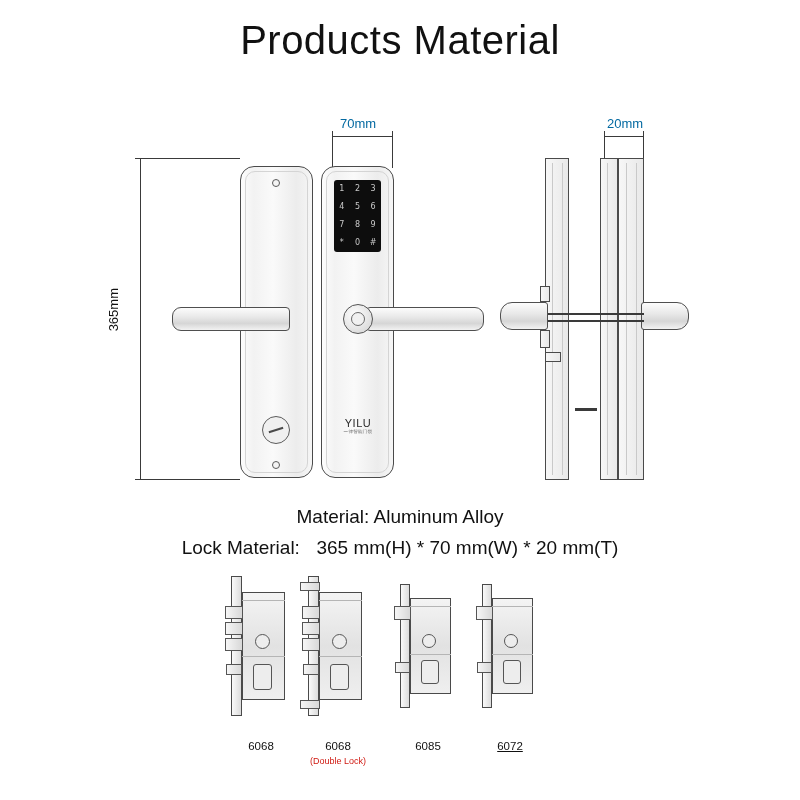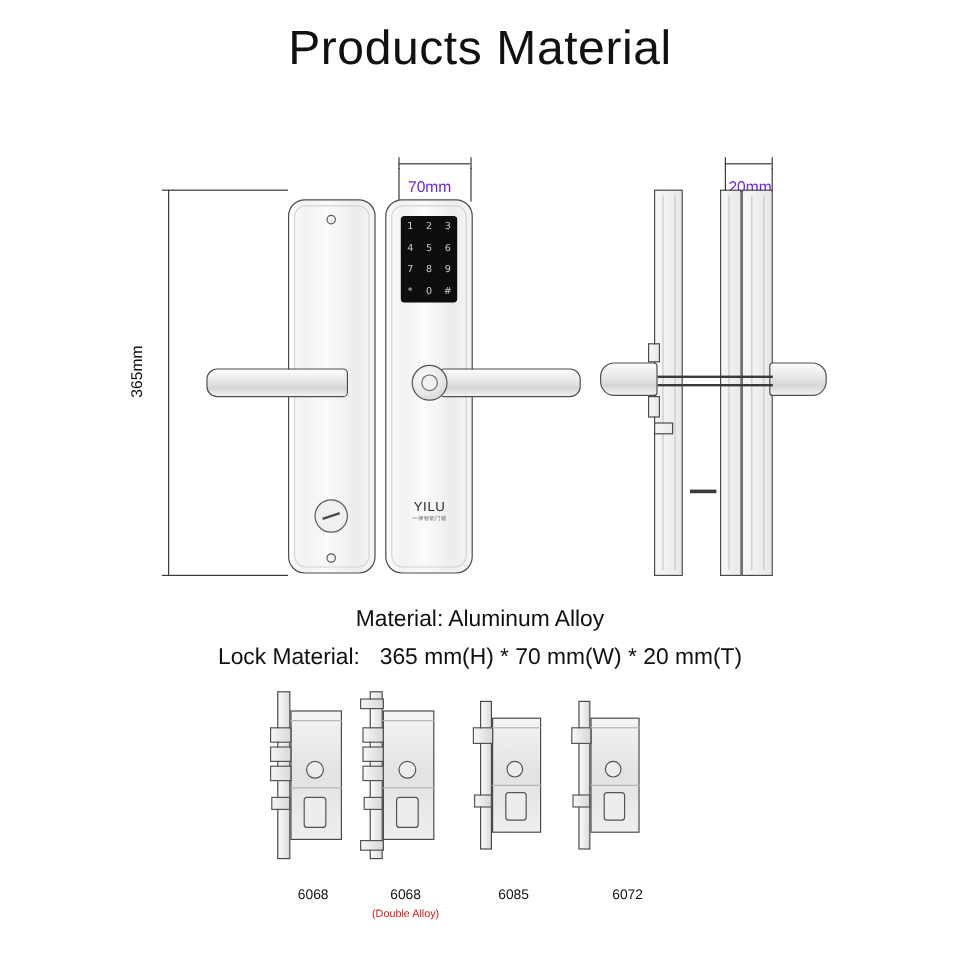--- a/index.html
+++ b/index.html
@@ -33,23 +33,22 @@
   .ln {
     position: absolute;
     background: #3a3a3a;
   }
   .hline { height: 1px; }
   .vline { width: 1px; }
 
   .lbl {
     position: absolute;
     font-size: 13px;
-    color: #6d28d9;
+    color: #0369a1;
     white-space: nowrap;
-    margin-top: 32px;
   }
 
   
   .vlabel {
     position: absolute;
     font-size: 13px;
     color: #111;
     writing-mode: vertical-rl;
     transform: rotate(180deg);
     white-space: nowrap;
@@ -340,21 +339,21 @@
   <div class="bolt" style="left:-6px; top:30px; width:18px; height:13px;"></div>
   <div class="bolt" style="left:-6px; top:46px; width:18px; height:13px;"></div>
   <div class="bolt" style="left:-6px; top:62px; width:18px; height:13px;"></div>
   <div class="bolt" style="left:-5px; top:88px; width:16px; height:11px;"></div>
   <div class="bolt" style="left:-8px; top:124px; width:20px; height:9px;"></div>
   <div class="cyl-hole" style="left:24px; top:58px; width:15px; height:15px;"></div>
   <div class="cyl-slot" style="left:22px; top:88px; width:19px; height:26px;"></div>
   <div class="ln hline" style="left:11px; top:24px; width:43px; background:#b5b5b5;"></div>
   <div class="ln hline" style="left:11px; top:80px; width:43px; background:#b5b5b5;"></div>
   <div class="mort-label" style="left:0px; top:164px; width:60px;">6068</div>
-  <div class="mort-sublabel" style="left:-12px; top:180px; width:84px;">(Double Alloy)</div>
+  <div class="mort-sublabel" style="left:-12px; top:180px; width:84px;">(Double Lock)</div>
 </div>
 
 <div class="mortise" style="left:400px; top:584px; width:56px; height:124px;text-decoration:underline;">
   <div class="mort-faceplate" style="left:0px; top:0px; width:10px; height:124px;"></div>
   <div class="mort-case" style="left:10px; top:14px; width:41px; height:96px;"></div>
   <div class="bolt" style="left:-6px; top:22px; width:17px; height:14px;"></div>
   <div class="bolt" style="left:-5px; top:78px; width:15px; height:11px;"></div>
   <div class="cyl-hole" style="left:22px; top:50px; width:14px; height:14px;"></div>
   <div class="cyl-slot" style="left:21px; top:76px; width:18px; height:24px;"></div>
   <div class="ln hline" style="left:10px; top:22px; width:41px; background:#b5b5b5;"></div>
@@ -364,14 +363,14 @@
 
 <div class="mortise" style="left:482px; top:584px; width:56px; height:124px;">
   <div class="mort-faceplate" style="left:0px; top:0px; width:10px; height:124px;"></div>
   <div class="mort-case" style="left:10px; top:14px; width:41px; height:96px;"></div>
   <div class="bolt" style="left:-6px; top:22px; width:17px; height:14px;"></div>
   <div class="bolt" style="left:-5px; top:78px; width:15px; height:11px;"></div>
   <div class="cyl-hole" style="left:22px; top:50px; width:14px; height:14px;"></div>
   <div class="cyl-slot" style="left:21px; top:76px; width:18px; height:24px;"></div>
   <div class="ln hline" style="left:10px; top:22px; width:41px; background:#b5b5b5;"></div>
   <div class="ln hline" style="left:10px; top:70px; width:41px; background:#b5b5b5;"></div>
-  <div class="mort-label" style="left:13px; top:156px; width:56px;">6072</div>
+  <div class="mort-label" style="left:0px; top:156px; width:56px;text-decoration:underline;">6072</div>
 </div>
 
 </body></html>

